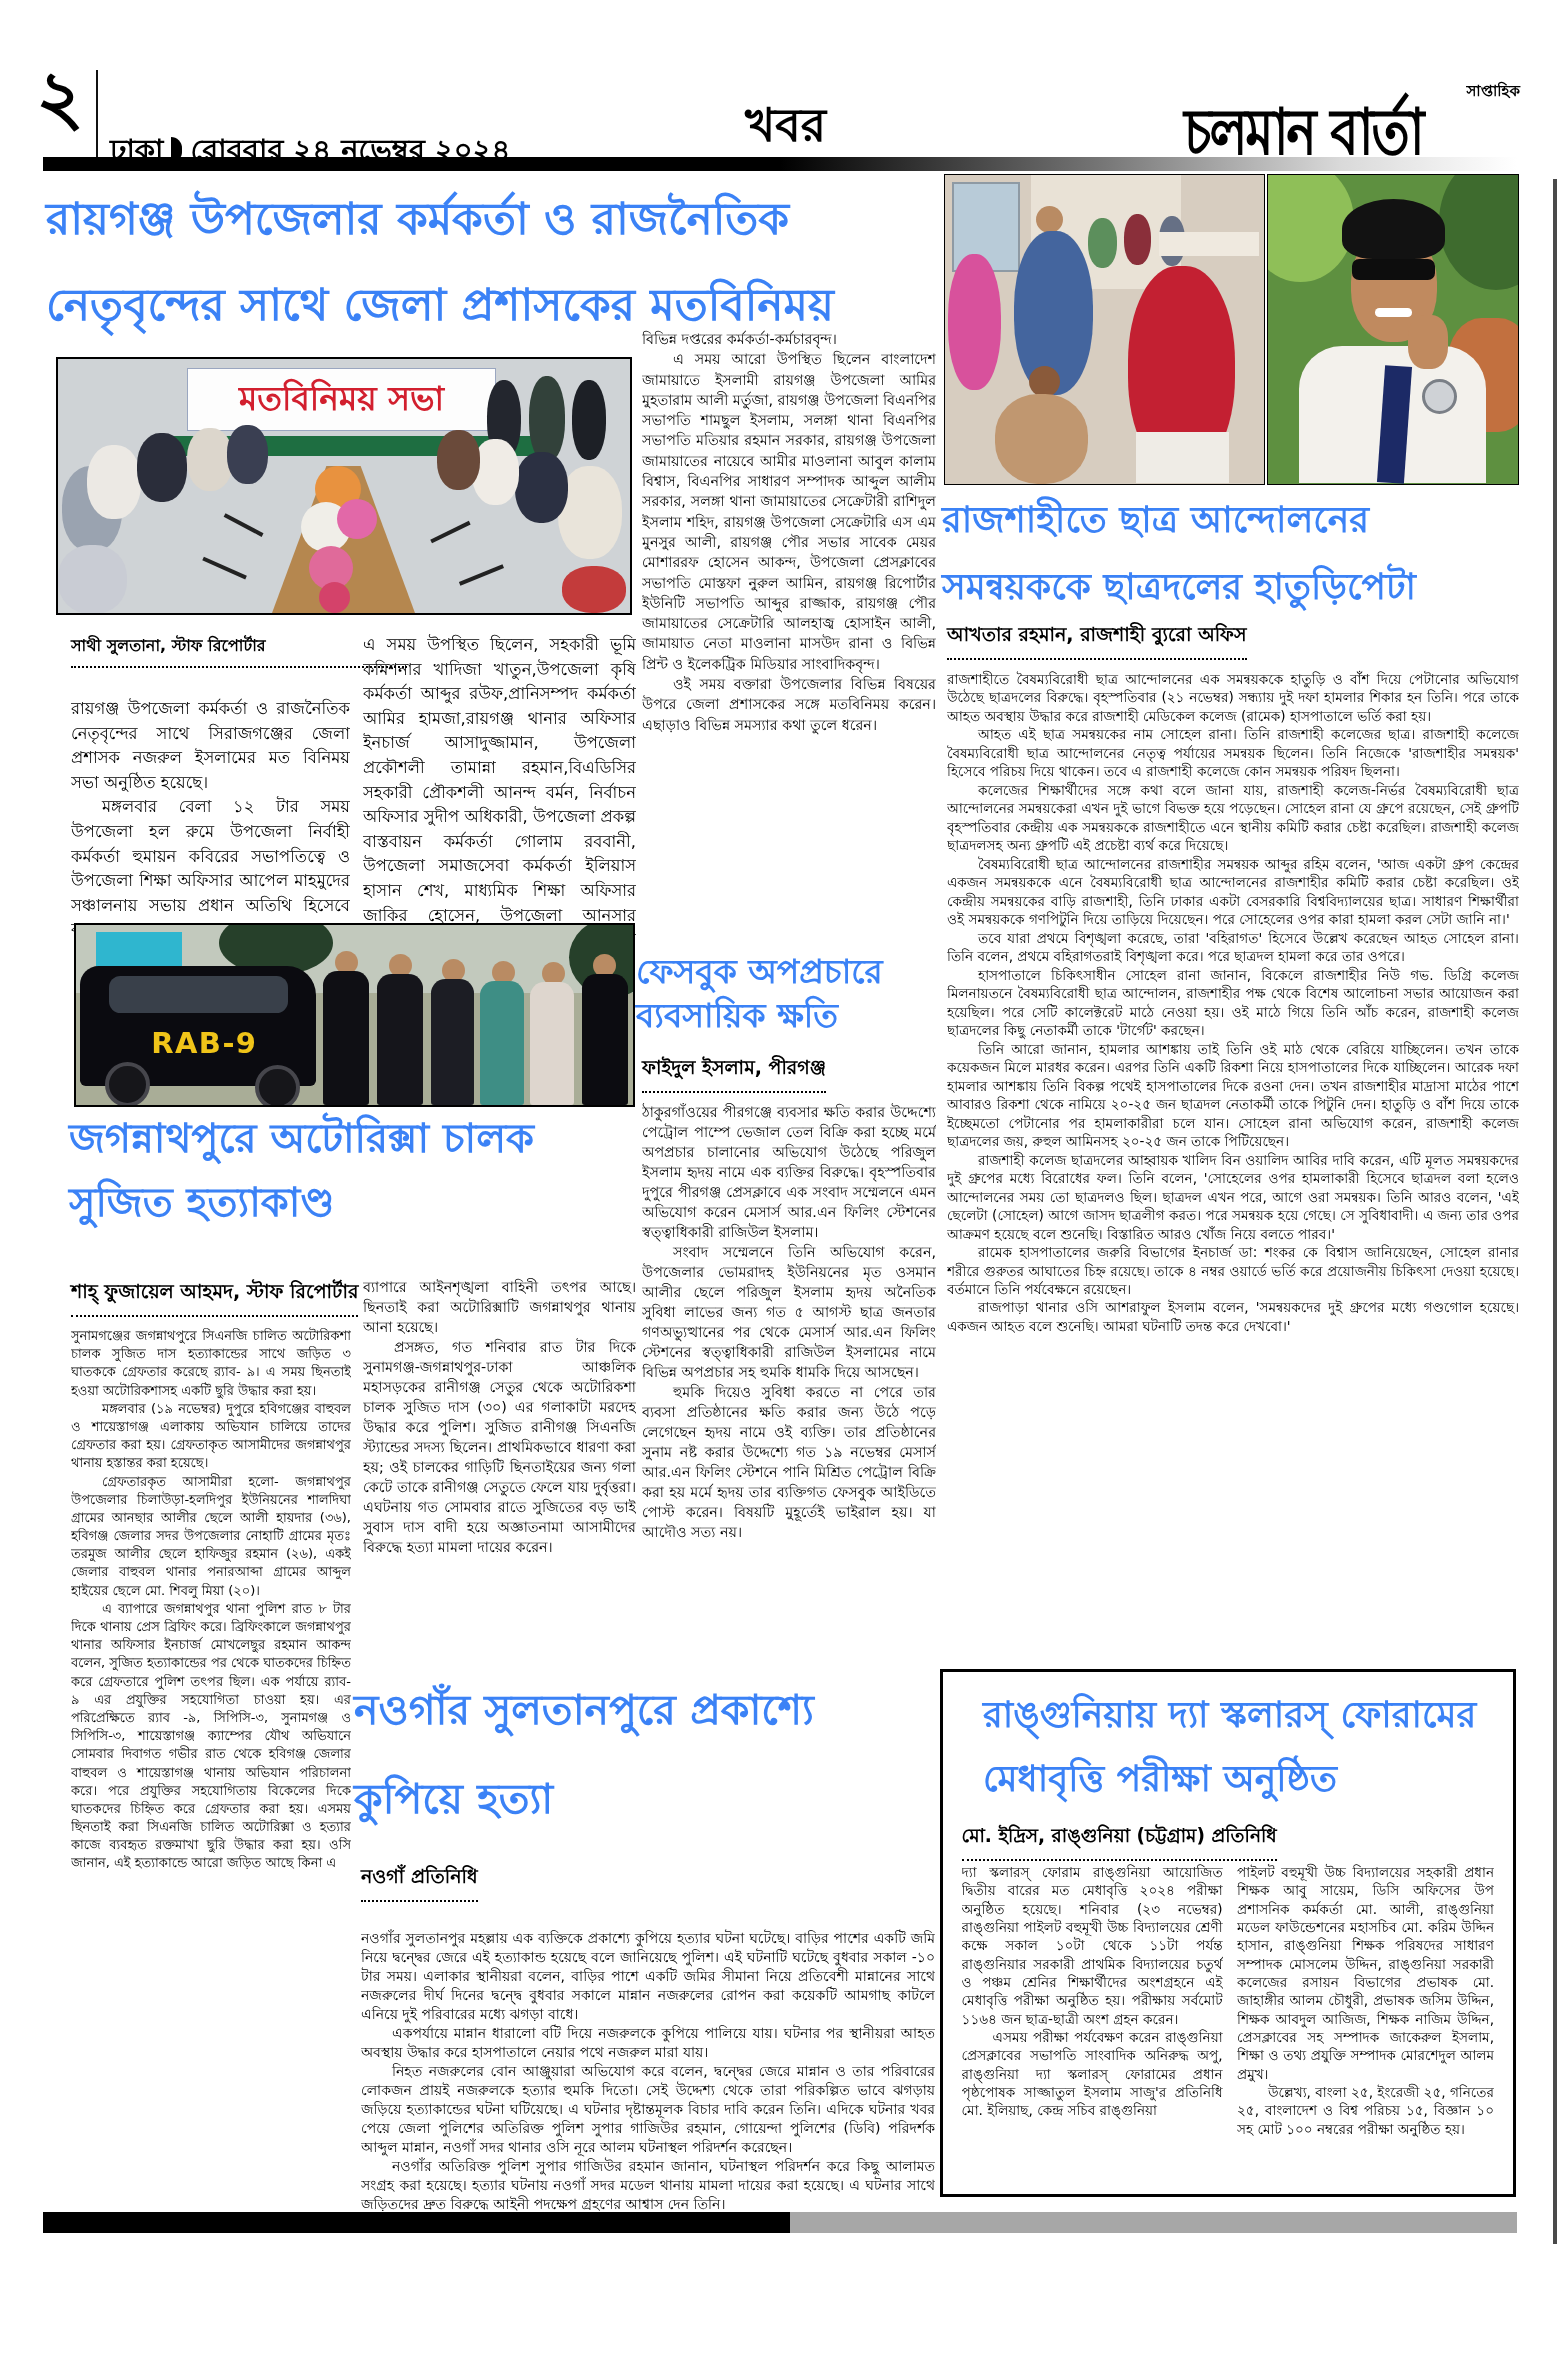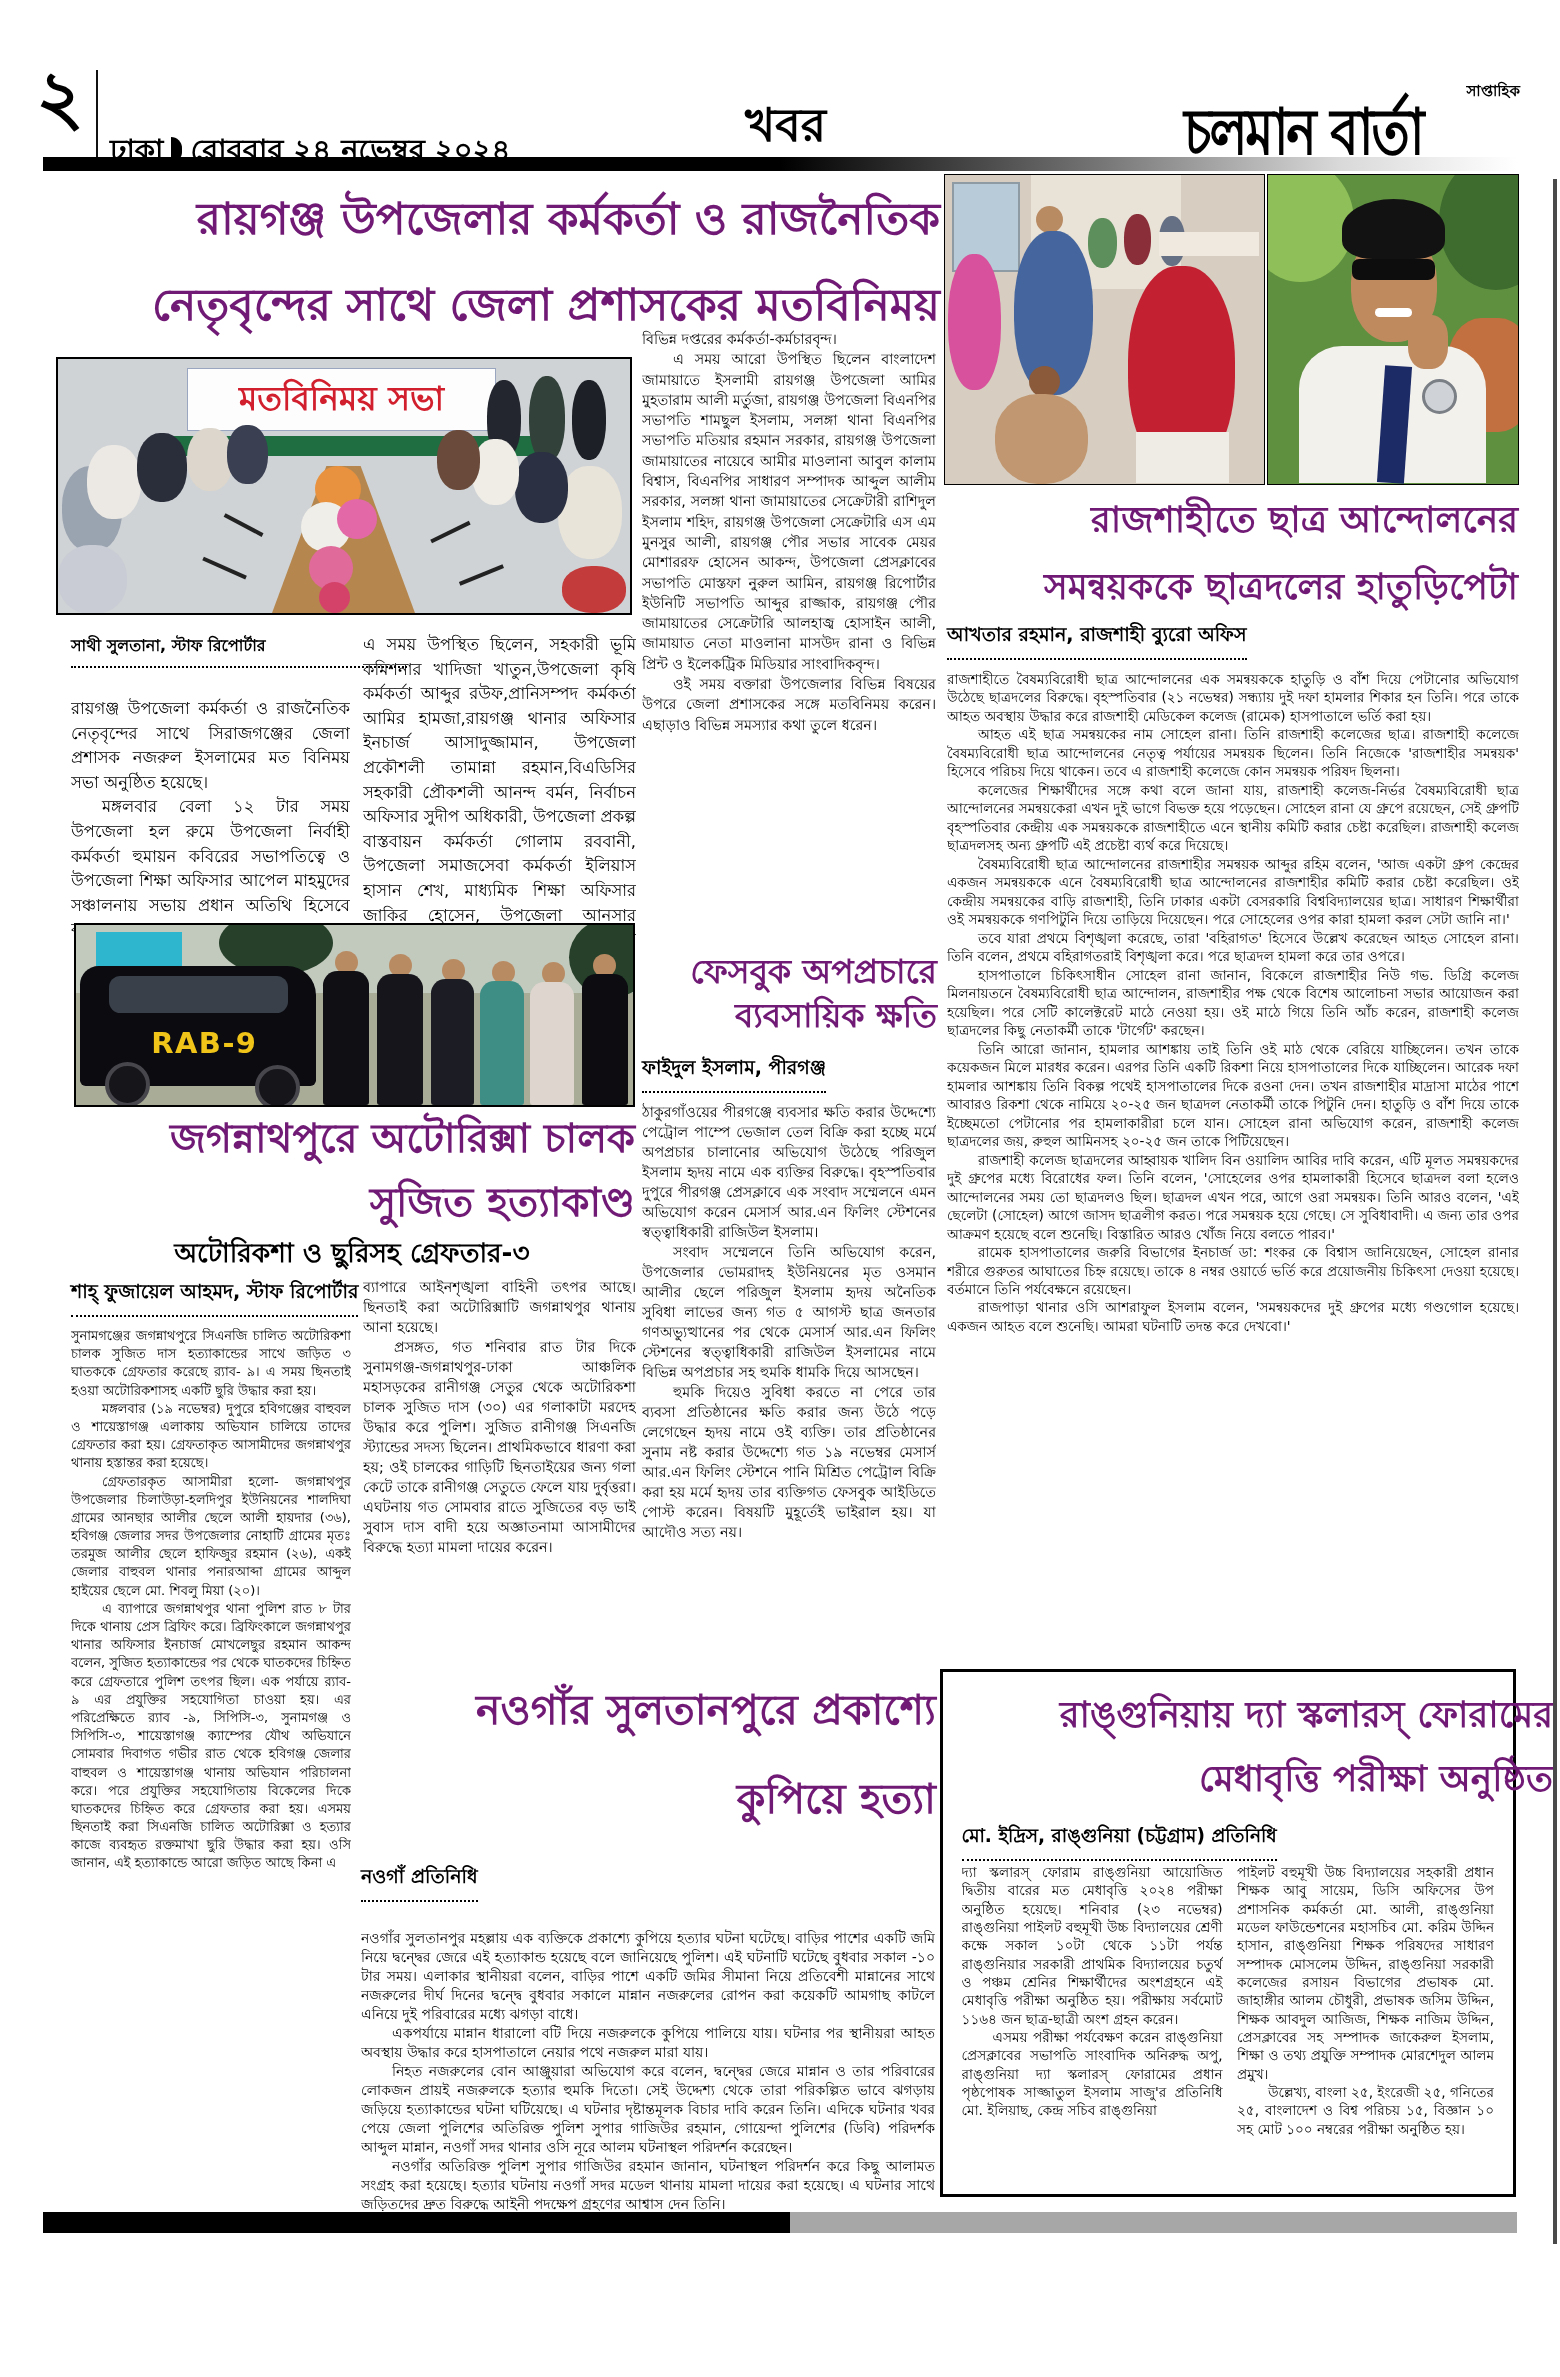--- a/index.html
+++ b/index.html
@@ -13,21 +13,21 @@
   .date-sep{display:inline-block;width:11.4px;height:26px;background:#000;
             border-radius:0 11.4px 11.4px 0;vertical-align:middle;margin:0 8.6px 4.3px 7.1px;}
   .section-title{left:664px;top:90px;width:243px;text-align:center;font-size:46px;font-weight:800;}
   .masthead{left:1184px;top:84px;width:336px;}
   .masthead-tag{font-size:15px;font-weight:bold;line-height:1;margin:0 0 1.4px 2.9px;text-align:right;}
   .masthead-main{font-size:51px;font-weight:900;letter-spacing:-2.1px;line-height:1.0;
                  white-space:nowrap;transform:scaleY(1.25);transform-origin:left top;}
   .grad-rule{left:43px;top:157px;width:1474px;height:14.3px;
              background:linear-gradient(90deg,#000 0%,#000 50%,#777 72%,#d9d9d9 88%,#fff 100%);}
   
-  .headline{font-weight:800;text-align:right;color:#701a75;}
+  .headline{font-weight:800;text-align:left;color:#3b82f6;}
   .byline{font-weight:bold;border-bottom:2.9px dotted #000;padding-bottom:5.7px;white-space:nowrap;}
   .col{text-align:justify;overflow:hidden;}
   .col p{margin:0;text-indent:31px;}
   .col p:first-child{text-indent:0;}
   .photo{border:2.1px solid #000;overflow:hidden;}
   
   .a1-head{left:46px;top:176px;width:894px;font-size:44px;line-height:86px;}
   .a1-photo{left:56px;top:357px;width:572px;height:254px;background:#cfd3d6;}
   .mt-banner{left:129px;top:8.6px;width:307px;height:61px;background:#fdfdfd;border:1.4px solid #9aa6c0;
              text-align:center;font-size:33px;font-weight:900;color:#d21f2e;line-height:60px;}
@@ -186,21 +186,20 @@
     <div class="abs fig-head" style="left:466px;top:37px;"></div>
     <div class="abs fig" style="left:454px;top:57px;width:44px;height:123px;background:#ded6ce;"></div>
     <div class="abs fig-head" style="left:517px;top:29px;"></div>
     <div class="abs fig" style="left:506px;top:49px;width:46px;height:131px;background:#0c0c11;"></div>
   </div>
 
   <div class="abs headline a2-head">
     <div>জগন্নাথপুরে অটোরিক্সা চালক</div>
     <div>সুজিত হত্যাকাণ্ড</div>
   </div>
-  <div class="abs a2-sub">অটোরিকশা ও ছুরিসহ গ্রেফতার-৩</div>
   <div class="abs byline a2-byline">শাহ্ ফুজায়েল আহমদ, স্টাফ রিপোর্টার</div>
   <div class="abs col a2-col1">
     <p>সুনামগঞ্জের জগন্নাথপুরে সিএনজি চালিত অটোরিকশা চালক সুজিত দাস হত্যাকান্ডের সাথে জড়িত ৩ ঘাতককে গ্রেফতার করেছে র‌্যাব- ৯। এ সময় ছিনতাই হওয়া অটোরিকশাসহ একটি ছুরি উদ্ধার করা হয়।</p>
     <p>মঙ্গলবার (১৯ নভেম্বর) দুপুরে হবিগঞ্জের বাহুবল ও শায়েস্তাগঞ্জ এলাকায় অভিযান চালিয়ে তাদের গ্রেফতার করা হয়। গ্রেফতাকৃত আসামীদের জগন্নাথপুর থানায় হস্তান্তর করা হয়েছে।</p>
     <p>গ্রেফতারকৃত আসামীরা হলো- জগন্নাথপুর উপজেলার চিলাউড়া-হলদিপুর ইউনিয়নের শালদিঘা গ্রামের আনছার আলীর ছেলে আলী হায়দার (৩৬), হবিগঞ্জ জেলার সদর উপজেলার নোহাটি গ্রামের মৃতঃ তরমুজ আলীর ছেলে হাফিজুর রহমান (২৬), একই জেলার বাহুবল থানার পনারআব্দা গ্রামের আব্দুল হাইয়ের ছেলে মো. শিবলু মিয়া (২০)।</p>
     <p>এ ব্যাপারে জগন্নাথপুর থানা পুলিশ রাত ৮ টার দিকে থানায় প্রেস ব্রিফিং করে। ব্রিফিংকালে জগন্নাথপুর থানার অফিসার ইনচার্জ মোখলেছুর রহমান আকন্দ বলেন, সুজিত হত্যাকান্ডের পর থেকে ঘাতকদের চিহ্নিত করে গ্রেফতারে পুলিশ তৎপর ছিল। এক পর্যায়ে র‌্যাব- ৯ এর প্রযুক্তির সহযোগিতা চাওয়া হয়। এর পরিপ্রেক্ষিতে র‌্যাব -৯, সিপিসি-৩, সুনামগঞ্জ ও সিপিসি-৩, শায়েস্তাগঞ্জ ক্যাম্পের যৌথ অভিযানে সোমবার দিবাগত গভীর রাত থেকে হবিগঞ্জ জেলার বাহুবল ও শায়েস্তাগঞ্জ থানায় অভিযান পরিচালনা করে। পরে প্রযুক্তির সহযোগিতায় বিকেলের দিকে ঘাতকদের চিহ্নিত করে গ্রেফতার করা হয়। এসময় ছিনতাই করা সিএনজি চালিত অটোরিক্সা ও হত্যার কাজে ব্যবহৃত রক্তমাখা ছুরি উদ্ধার করা হয়। ওসি জানান, এই হত্যাকান্ডে আরো জড়িত আছে কিনা এ</p>
   </div>
   <div class="abs col a2-col2">
     <p>ব্যাপারে আইনশৃঙ্খলা বাহিনী তৎপর আছে। ছিনতাই করা অটোরিক্সাটি জগন্নাথপুর থানায় আনা হয়েছে।</p>
     <p>প্রসঙ্গত, গত শনিবার রাত টার দিকে সুনামগঞ্জ-জগন্নাথপুর-ঢাকা আঞ্চলিক মহাসড়কের রানীগঞ্জ সেতুর থেকে অটোরিকশা চালক সুজিত দাস (৩০) এর গলাকাটা মরদেহ উদ্ধার করে পুলিশ। সুজিত রানীগঞ্জ সিএনজি স্ট্যান্ডের সদস্য ছিলেন। প্রাথমিকভাবে ধারণা করা হয়; ওই চালকের গাড়িটি ছিনতাইয়ের জন্য গলা কেটে তাকে রানীগঞ্জ সেতুতে ফেলে যায় দুর্বৃত্তরা। এঘটনায় গত সোমবার রাতে সুজিতের বড় ভাই সুবাস দাস বাদী হয়ে অজ্ঞাতনামা আসামীদের বিরুদ্ধে হত্যা মামলা দায়ের করেন।</p>

